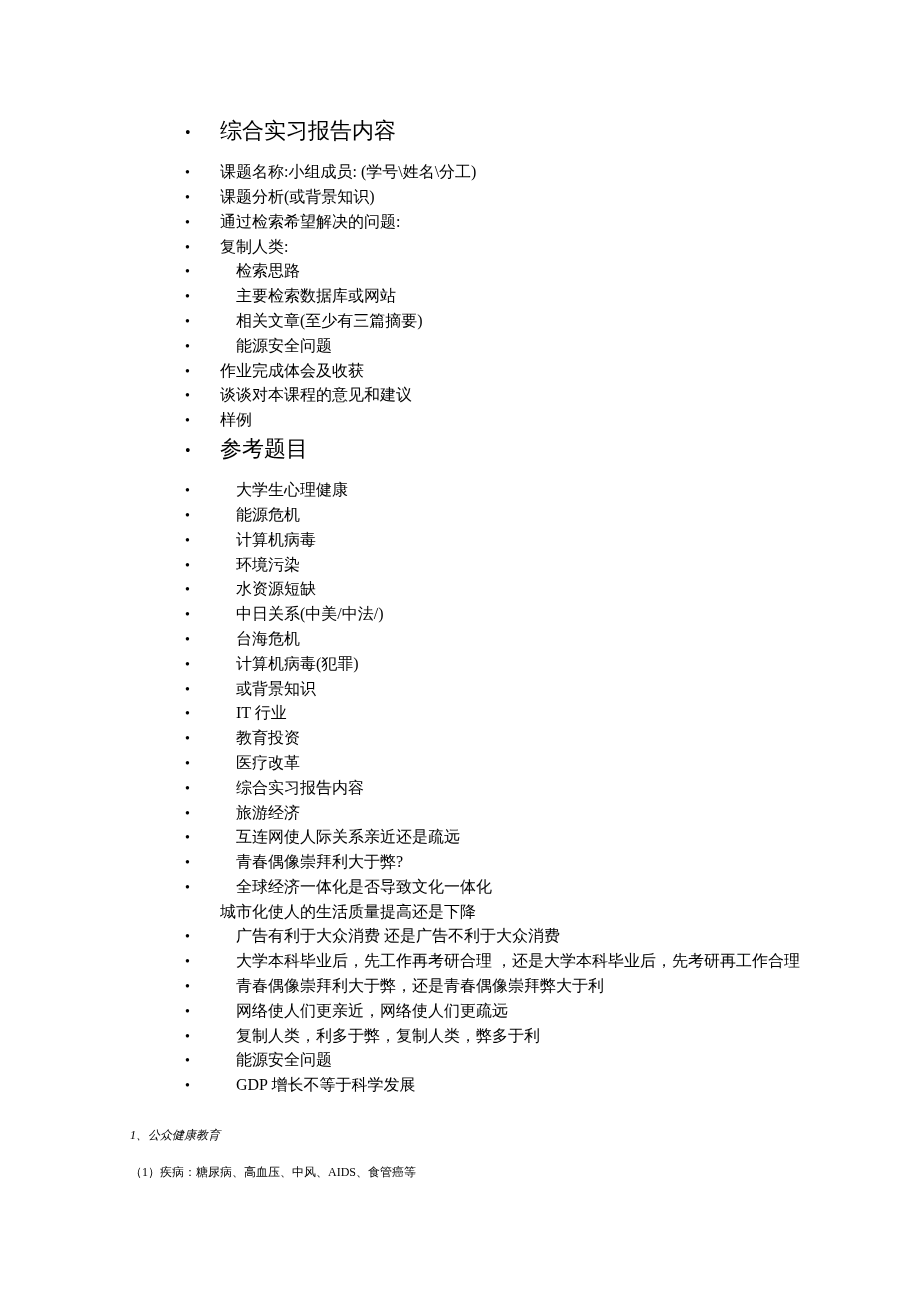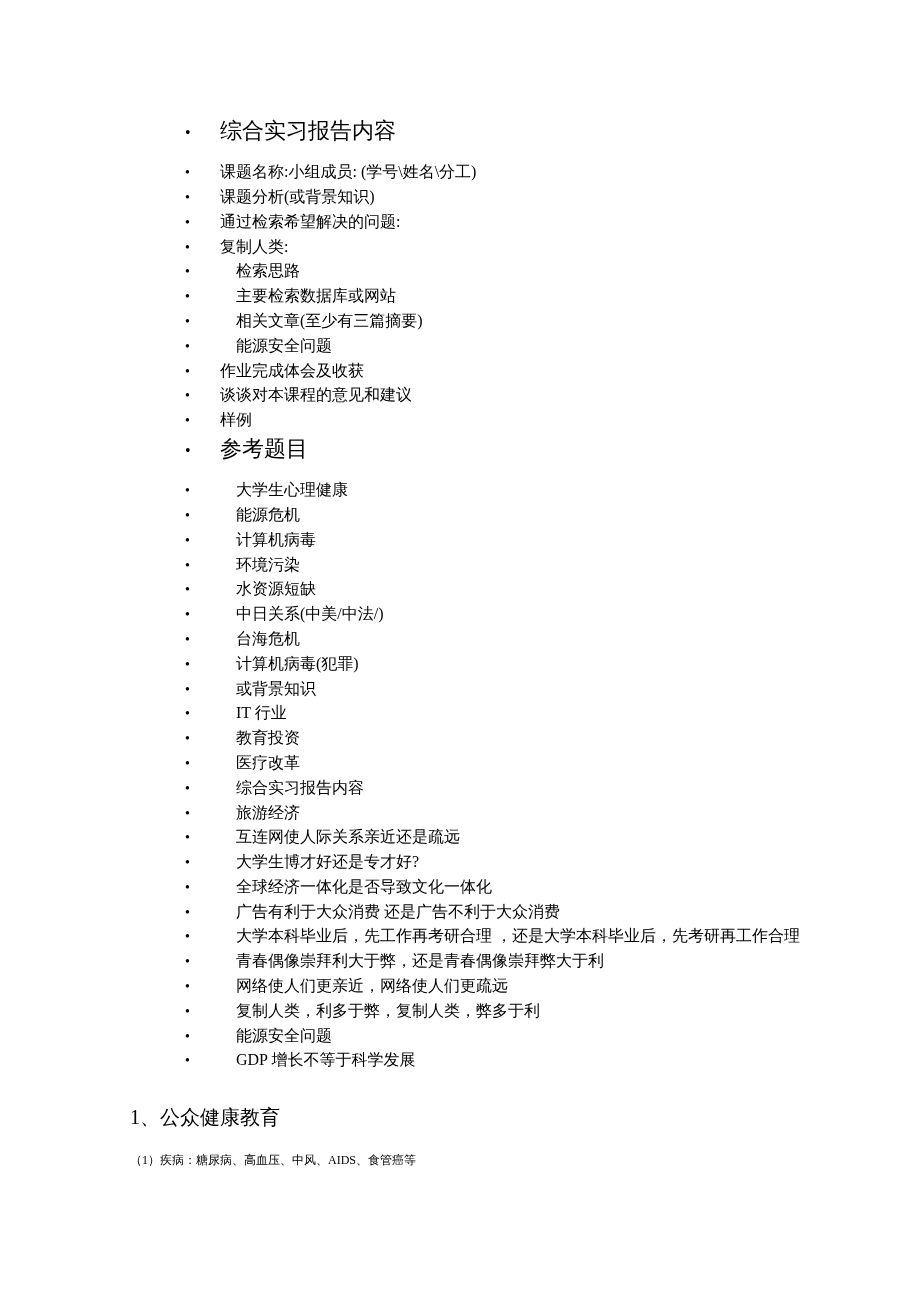--- a/index.html
+++ b/index.html
@@ -48,22 +48,23 @@
     font-size: 16px;
   }
   .continuation {
     margin-left: 90px;
     font-size: 16px;
     line-height: 1.55;
   }
   .section-number {
     margin-top: 18px;
     margin-bottom: 18px;
-    font-size: 20px;
+    font-size: 12px;
     margin-left: 0;
+    font-style: italic;
   }
   .sub-item {
     margin-left: 0;
     font-size: 12px;
   }
   .gap {
     height: 10px;
   }
 </style>
 </head>
@@ -184,28 +185,29 @@
       <div class="list-item">
         <span class="list-bullet">•</span>
         <span class="list-text">　旅游经济</span>
       </div>
       <div class="list-item">
         <span class="list-bullet">•</span>
         <span class="list-text">　互连网使人际关系亲近还是疏远</span>
       </div>
       <div class="list-item">
         <span class="list-bullet">•</span>
-        <span class="list-text">　大学生博才好还是专才好?</span>
+        <span class="list-text">　青春偶像崇拜利大于弊?</span>
       </div>
       <div class="list-item">
         <span class="list-bullet">•</span>
         <span class="list-text">　全球经济一体化是否导致文化一体化</span>
       </div>
     </div>
 
+  <div class="continuation">城市化使人的生活质量提高还是下降</div>
 
   <div id="section2b">
       <div class="list-item">
         <span class="list-bullet">•</span>
         <span class="list-text">　广告有利于大众消费  还是广告不利于大众消费</span>
       </div>
       <div class="list-item">
         <span class="list-bullet">•</span>
         <span class="list-text">　大学本科毕业后，先工作再考研合理  ，还是大学本科毕业后，先考研再工作合理</span>
       </div>

